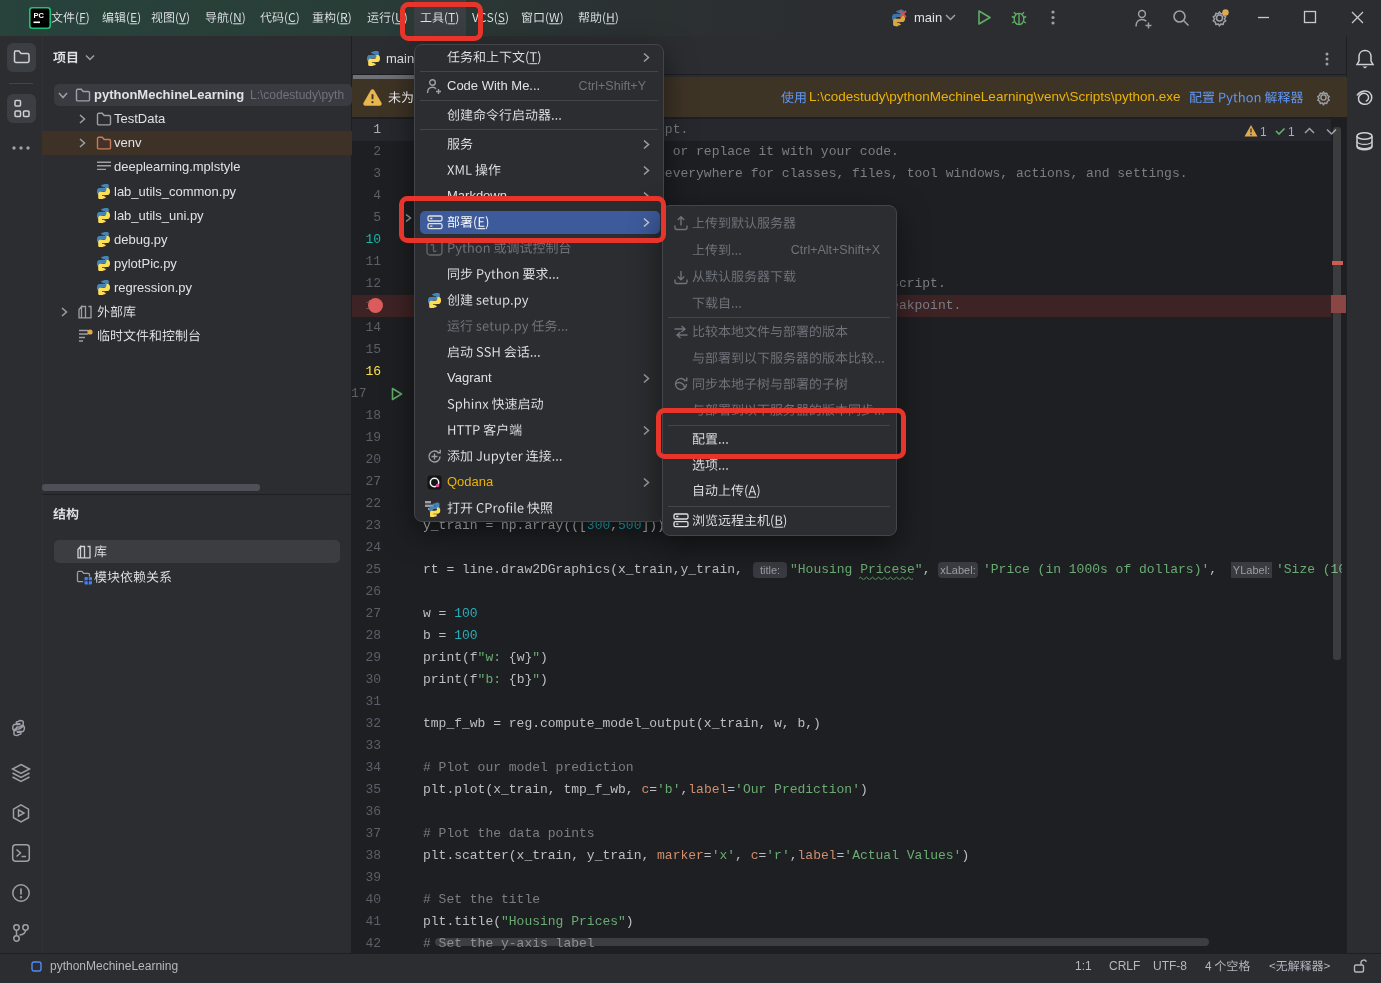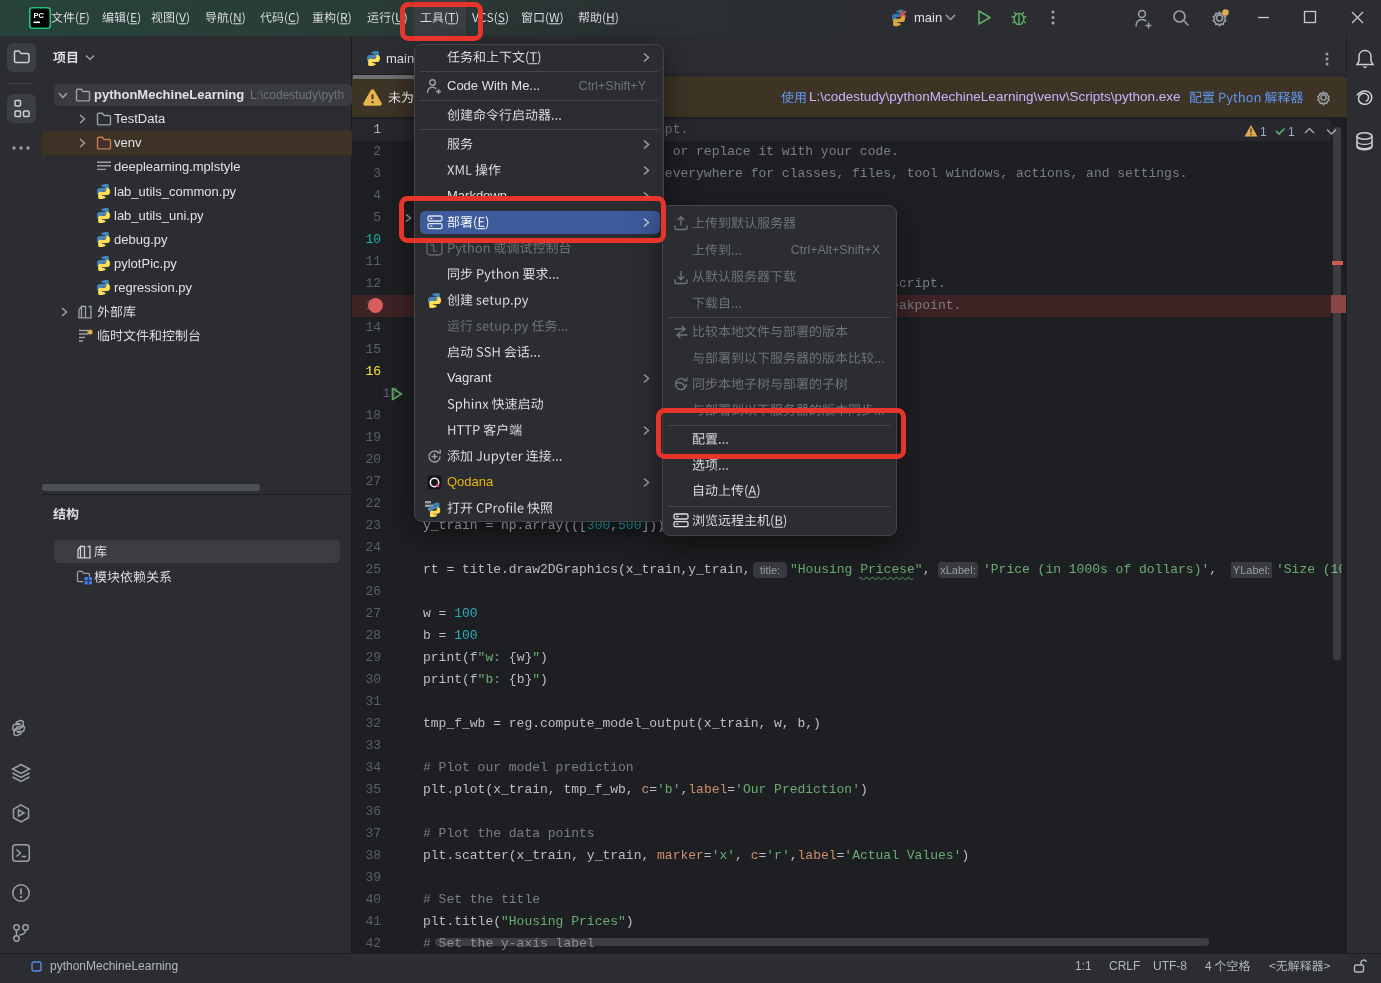--- a/index.html
+++ b/index.html
@@ -230,40 +230,40 @@
     </g>
   </svg>
 <div style="position:absolute;left:352px;top:74px;width:995px;height:1px;background:#1e1f22"></div>
 <div style="position:absolute;left:352px;top:77px;width:995px;height:41px;background:#3e3426;border-bottom:1px solid #1e1f22"></div>
 <div style="position:absolute;left:353px;top:75px;width:61px;height:4px;background:#6e7175"></div>
 <svg style="position:absolute;left:362px;top:88px" width="21" height="19" viewBox="0 0 21 19">
     <path d="M10.5 1.2 a2 2 0 0 1 1.73 1 l7.2 12.6 a2 2 0 0 1 -1.73 3 H3.3 a2 2 0 0 1 -1.73 -3 L8.77 2.2 a2 2 0 0 1 1.73 -1 z" fill="#e8b64c"></path>
     <path d="M10.5 6.2 v5" stroke="#3e3426" stroke-width="1.9"></path>
     <circle cx="10.5" cy="14.2" r="1.1" fill="#3e3426"></circle>
   </svg>
-<div style="position:absolute;left:809px;top:87.375px;font:normal 13.5px 'Liberation Sans',sans-serif;color:#c4b5fd;white-space:pre;line-height:20.25px;letter-spacing:0px">L:\codestudy\pythonMechineLearning\venv\Scripts\python.exe</div>
+<div style="position:absolute;left:809px;top:87.375px;font:normal 13.5px 'Liberation Sans',sans-serif;color:#eab308;white-space:pre;line-height:20.25px;letter-spacing:0px">L:\codestudy\pythonMechineLearning\venv\Scripts\python.exe</div>
 <svg style="position:absolute;left:1315px;top:89px" width="17" height="17" viewBox="0 0 17 17">
 <g stroke="#9da0a6" stroke-width="1.4" fill="none">
       <circle cx="8.5" cy="8.5" r="2.6"></circle>
 <path d="M8.5 2.9 l1.1 1.9 2.2 -0.55 0.55 2.2 1.9 1.1 -1.35 1.8 1.35 1.8 -1.9 1.1 -0.55 2.2 -2.2 -0.55 -1.1 1.9 -1.1 -1.9 -2.2 0.55 -0.55 -2.2 -1.9 -1.1 1.35 -1.8 -1.35 -1.8 1.9 -1.1 0.55 -2.2 2.2 0.55 z" stroke-linejoin="round"></path>
     </g>
   </svg>
 <div style="position:absolute;left:351px;top:119.75px;width:30px;text-align:right;font:13px 'Liberation Mono',monospace;color:#a9adb6;line-height:19.5px">1</div>
 <div style="position:absolute;left:351px;top:141.75px;width:30px;text-align:right;font:13px 'Liberation Mono',monospace;color:#5a5f68;line-height:19.5px">2</div>
 <div style="position:absolute;left:351px;top:163.75px;width:30px;text-align:right;font:13px 'Liberation Mono',monospace;color:#5a5f68;line-height:19.5px">3</div>
 <div style="position:absolute;left:351px;top:185.75px;width:30px;text-align:right;font:13px 'Liberation Mono',monospace;color:#5a5f68;line-height:19.5px">4</div>
 <div style="position:absolute;left:351px;top:207.75px;width:30px;text-align:right;font:13px 'Liberation Mono',monospace;color:#5a5f68;line-height:19.5px">5</div>
 <div style="position:absolute;left:351px;top:229.75px;width:30px;text-align:right;font:13px 'Liberation Mono',monospace;color:#14b8a6;line-height:19.5px">10</div>
 <div style="position:absolute;left:351px;top:251.75px;width:30px;text-align:right;font:13px 'Liberation Mono',monospace;color:#5a5f68;line-height:19.5px">11</div>
 <div style="position:absolute;left:351px;top:273.75px;width:30px;text-align:right;font:13px 'Liberation Mono',monospace;color:#5a5f68;line-height:19.5px">12</div>
 <div style="position:absolute;left:351px;top:295.75px;width:30px;text-align:right;font:13px 'Liberation Mono',monospace;color:#5a5f68;line-height:19.5px">13</div>
 <div style="position:absolute;left:351px;top:317.75px;width:30px;text-align:right;font:13px 'Liberation Mono',monospace;color:#5a5f68;line-height:19.5px">14</div>
 <div style="position:absolute;left:351px;top:339.75px;width:30px;text-align:right;font:13px 'Liberation Mono',monospace;color:#5a5f68;line-height:19.5px">15</div>
 <div style="position:absolute;left:351px;top:361.75px;width:30px;text-align:right;font:13px 'Liberation Mono',monospace;color:#fde047;line-height:19.5px">16</div>
-<div style="position:absolute;left:368px;top:383.75px;width:30px;text-align:right;font:13px 'Liberation Mono',monospace;color:#5a5f68;line-height:19.5px">17</div>
+<div style="position:absolute;left:351px;top:383.75px;width:30px;text-align:left;font:13px 'Liberation Mono',monospace;color:#5a5f68;line-height:19.5px">17</div>
 <div style="position:absolute;left:351px;top:405.75px;width:30px;text-align:right;font:13px 'Liberation Mono',monospace;color:#5a5f68;line-height:19.5px">18</div>
 <div style="position:absolute;left:351px;top:427.75px;width:30px;text-align:right;font:13px 'Liberation Mono',monospace;color:#5a5f68;line-height:19.5px">19</div>
 <div style="position:absolute;left:351px;top:449.75px;width:30px;text-align:right;font:13px 'Liberation Mono',monospace;color:#5a5f68;line-height:19.5px">20</div>
 <div style="position:absolute;left:351px;top:471.75px;width:30px;text-align:right;font:13px 'Liberation Mono',monospace;color:#5a5f68;line-height:19.5px">27</div>
 <div style="position:absolute;left:351px;top:493.75px;width:30px;text-align:right;font:13px 'Liberation Mono',monospace;color:#5a5f68;line-height:19.5px">22</div>
 <div style="position:absolute;left:351px;top:515.75px;width:30px;text-align:right;font:13px 'Liberation Mono',monospace;color:#5a5f68;line-height:19.5px">23</div>
 <div style="position:absolute;left:351px;top:537.75px;width:30px;text-align:right;font:13px 'Liberation Mono',monospace;color:#5a5f68;line-height:19.5px">24</div>
 <div style="position:absolute;left:351px;top:559.75px;width:30px;text-align:right;font:13px 'Liberation Mono',monospace;color:#5a5f68;line-height:19.5px">25</div>
 <div style="position:absolute;left:351px;top:581.75px;width:30px;text-align:right;font:13px 'Liberation Mono',monospace;color:#5a5f68;line-height:19.5px">26</div>
 <div style="position:absolute;left:351px;top:603.75px;width:30px;text-align:right;font:13px 'Liberation Mono',monospace;color:#5a5f68;line-height:19.5px">27</div>
@@ -292,21 +292,21 @@
     <path d="M3 2.5 l4.5 3.5 -4.5 3.5" stroke="#9da0a6" stroke-width="1.5" fill="none"></path>
   </svg>
 <div style="position:absolute;left:423px;top:118.5px;font:13px 'Liberation Mono',monospace;line-height:22px;white-space:pre"><span style="color:#7a7e85"> # This is a sample Python script.</span></div>
 <div style="position:absolute;left:423px;top:140.5px;font:13px 'Liberation Mono',monospace;line-height:22px;white-space:pre"><span style="color:#7a7e85"># Press Shift+F10 to execute it or replace it with your code.</span></div>
 <div style="position:absolute;left:423px;top:162.5px;font:13px 'Liberation Mono',monospace;line-height:22px;white-space:pre"><span style="color:#7a7e85"># Press Double Shift to search everywhere for classes, files, tool windows, actions, and settings.</span></div>
 <div style="position:absolute;left:423px;top:206.5px;font:13px 'Liberation Mono',monospace;line-height:22px;white-space:pre"><span style="color:#cf8e6d">def </span><span style="color:#56a8f5">print_hi</span><span style="color:#bcbec4">(name):</span></div>
 <div style="position:absolute;left:423px;top:272.5px;font:13px 'Liberation Mono',monospace;line-height:22px;white-space:pre"><span style="color:#7a7e85">    # Use a breakpoint in the code line below to debug your script.</span></div>
 <div style="position:absolute;left:423px;top:294.5px;font:13px 'Liberation Mono',monospace;line-height:22px;white-space:pre"><span style="color:#7a7e85">    print(f'Hi, {name}')    # Press Ctrl+F8 to toggle the breakpoint.</span></div>
 <div style="position:absolute;left:423px;top:382.5px;font:13px 'Liberation Mono',monospace;line-height:22px;white-space:pre"><span style="color:#bcbec4">if __name__ == '__main__':</span></div>
 <div style="position:absolute;left:423px;top:514.5px;font:13px 'Liberation Mono',monospace;line-height:22px;white-space:pre"><span style="color:#bcbec4">y_train = np.array(([</span><span style="color:#2aacb8">300</span><span style="color:#bcbec4">,</span><span style="color:#2aacb8">500</span><span style="color:#bcbec4">]))</span></div>
-<div style="position:absolute;left:423px;top:558.5px;font:13px 'Liberation Mono',monospace;line-height:22px;white-space:pre"><span style="color:#bcbec4">rt = title.draw2DGraphics(x_train,y_train,</span></div>
+<div style="position:absolute;left:423px;top:558.5px;font:13px 'Liberation Mono',monospace;line-height:22px;white-space:pre"><span style="color:#bcbec4">rt = line.draw2DGraphics(x_train,y_train,</span></div>
 <div style="position:absolute;left:753px;top:561.5px;width:34px;height:16px;background:#393b40;border-radius:4px;font:11px 'Liberation Sans',sans-serif;color:#9a9ea6;text-align:center;line-height:16px">title:</div>
 <div style="position:absolute;left:790px;top:558.5px;font:13px 'Liberation Mono',monospace;line-height:22px;white-space:pre"><span style="color:#6aab73">"Housing Pricese"</span><span style="color:#bcbec4">,</span></div>
 <div style="position:absolute;left:938px;top:561.5px;width:40px;height:16px;background:#393b40;border-radius:4px;font:11px 'Liberation Sans',sans-serif;color:#9a9ea6;text-align:center;line-height:16px">xLabel:</div>
 <div style="position:absolute;left:983px;top:558.5px;font:13px 'Liberation Mono',monospace;line-height:22px;white-space:pre"><span style="color:#6aab73">'Price (in 1000s of dollars)'</span><span style="color:#bcbec4">,</span></div>
 <div style="position:absolute;left:1231px;top:561.5px;width:41px;height:16px;background:#393b40;border-radius:0;font:11px 'Liberation Sans',sans-serif;color:#9a9ea6;text-align:center;line-height:16px">YLabel:</div>
 <div style="position:absolute;left:1276px;top:558.5px;width:66px;overflow:hidden;font:13px 'Liberation Mono',monospace;line-height:22px;white-space:pre"><span style="color:#6aab73">'Size (1000 sqft)'</span></div>
 <svg style="position:absolute;left:859px;top:576px" width="58" height="4" viewBox="0 0 58 4">
     <path d="M0 2.5 q1.5 -2.6 3 0 t3 0 q1.5 -2.6 3 0 t3 0 q1.5 -2.6 3 0 t3 0 q1.5 -2.6 3 0 t3 0 q1.5 -2.6 3 0 t3 0 q1.5 -2.6 3 0 t3 0 q1.5 -2.6 3 0 t3 0 q1.5 -2.6 3 0 t3 0 q1.5 -2.6 3 0 t3 0" stroke="#5a9e63" stroke-width="1" fill="none"></path>
   </svg>
 <div style="position:absolute;left:423px;top:602.5px;font:13px 'Liberation Mono',monospace;line-height:22px;white-space:pre"><span style="color:#bcbec4">w </span><span style="color:#bcbec4">= </span><span style="color:#2aacb8">100</span></div>

